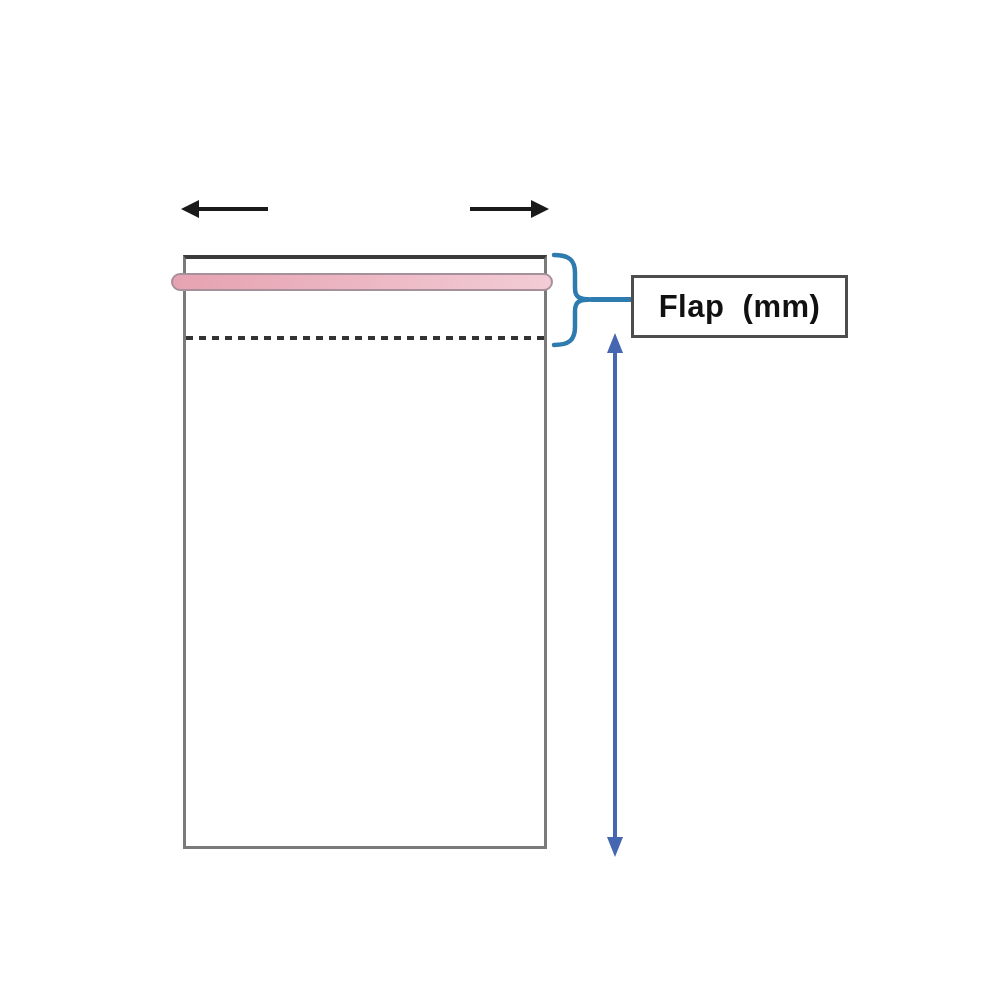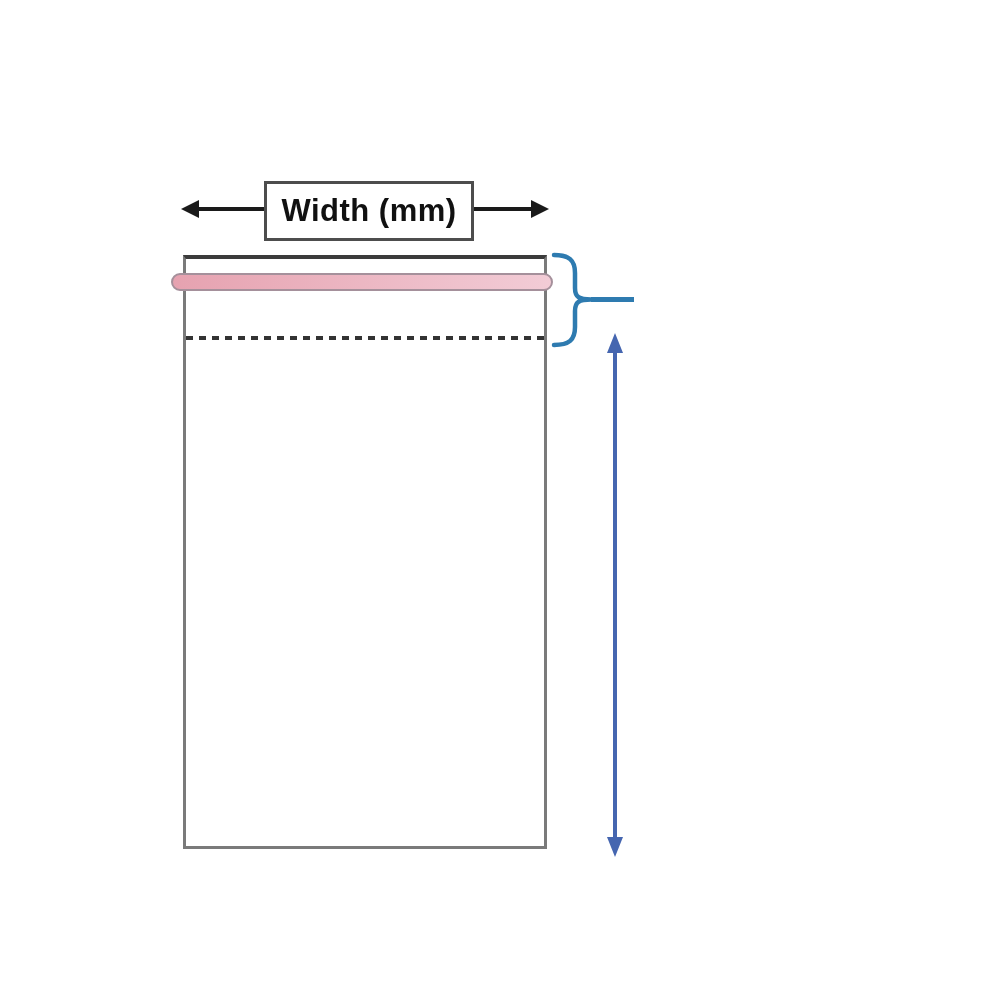--- a/index.html
+++ b/index.html
@@ -73,39 +73,39 @@
 <body>
 
 <div id="canvas">
 
   <div class="abs" id="bag"></div>
 
   <div class="abs" id="tape"></div>
 
   <div class="abs" id="fold-line"></div>
 
-  <div class="abs label-box" id="width-box">
-    <span class="label-text">Width (mm)</span>
-  </div>
 
   <svg class="abs z1" style="left:178px; top:195px;" width="92" height="28" viewBox="0 0 92 28">
     <line x1="90" y1="14" x2="16" y2="14" stroke="var(--arrow-black,#1a1a1a)" stroke-width="4"></line>
     <polygon points="3,14 21,5 21,23" fill="var(--arrow-black,#1a1a1a)"></polygon>
   </svg>
 
   <svg class="abs z1" style="left:470px; top:195px;" width="82" height="28" viewBox="0 0 82 28">
     <line x1="0" y1="14" x2="62" y2="14" stroke="var(--arrow-black,#1a1a1a)" stroke-width="4"></line>
     <polygon points="79,14 61,5 61,23" fill="var(--arrow-black,#1a1a1a)"></polygon>
   </svg>
 
   <svg class="abs z1" style="left:550px; top:252px;" width="86" height="96" viewBox="0 0 86 96">
     <path d="M4 3 C19 3 25 8 25 21 L25 36 C25 45 29 47.5 41 47.5 C29 47.5 25 50 25 59 L25 75 C25 88 19 93 4 93" fill="none" stroke="var(--brace-blue,#2e7bb0)" stroke-width="4.5" stroke-linecap="round"></path>
     <path d="M41 47.5 L84 47.5" fill="none" stroke="var(--brace-blue,#2e7bb0)" stroke-width="5" stroke-linecap="butt"></path>
   </svg>
 
+  <div class="abs label-box" id="flap-box">
+    <span class="label-text">Flap  (mm)</span>
+  </div>
 
   <svg class="abs z1" style="left:601px; top:330px;" width="28" height="530" viewBox="0 0 28 530">
     <line x1="14" y1="18" x2="14" y2="512" stroke="var(--arrow-blue,#4566b0)" stroke-width="4"></line>
     <polygon points="14,3 6,23 22,23" fill="var(--arrow-blue,#4566b0)"></polygon>
     <polygon points="14,527 6,507 22,507" fill="var(--arrow-blue,#4566b0)"></polygon>
   </svg>
 
 
 </div>
 

